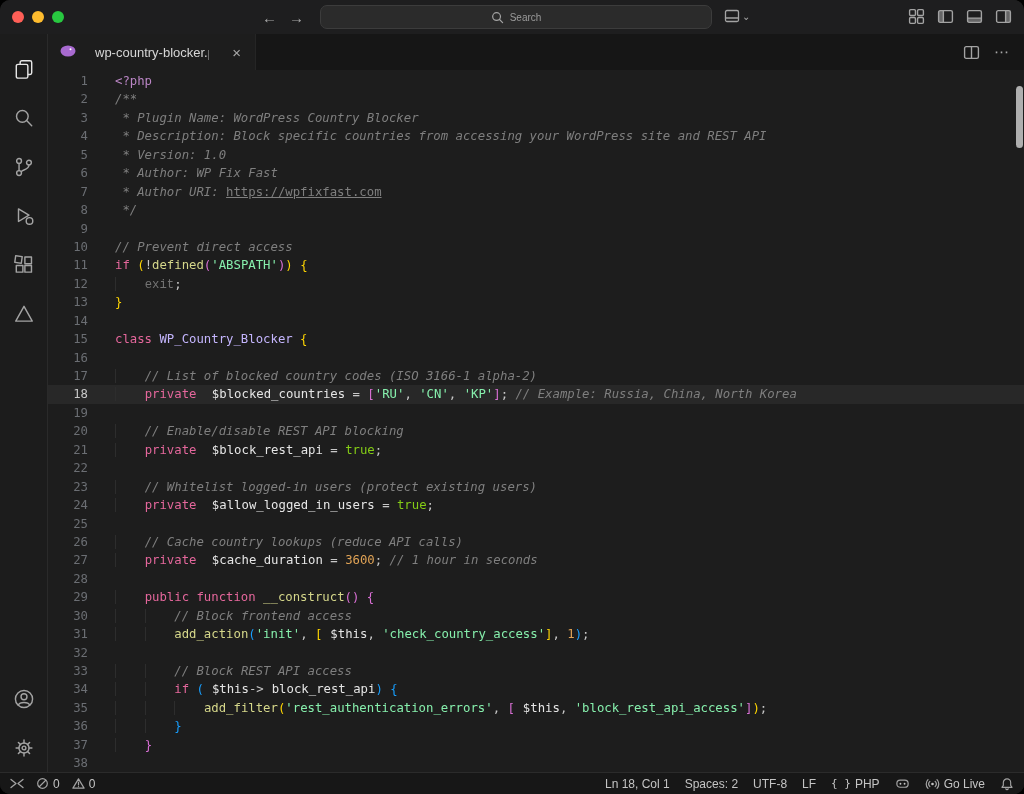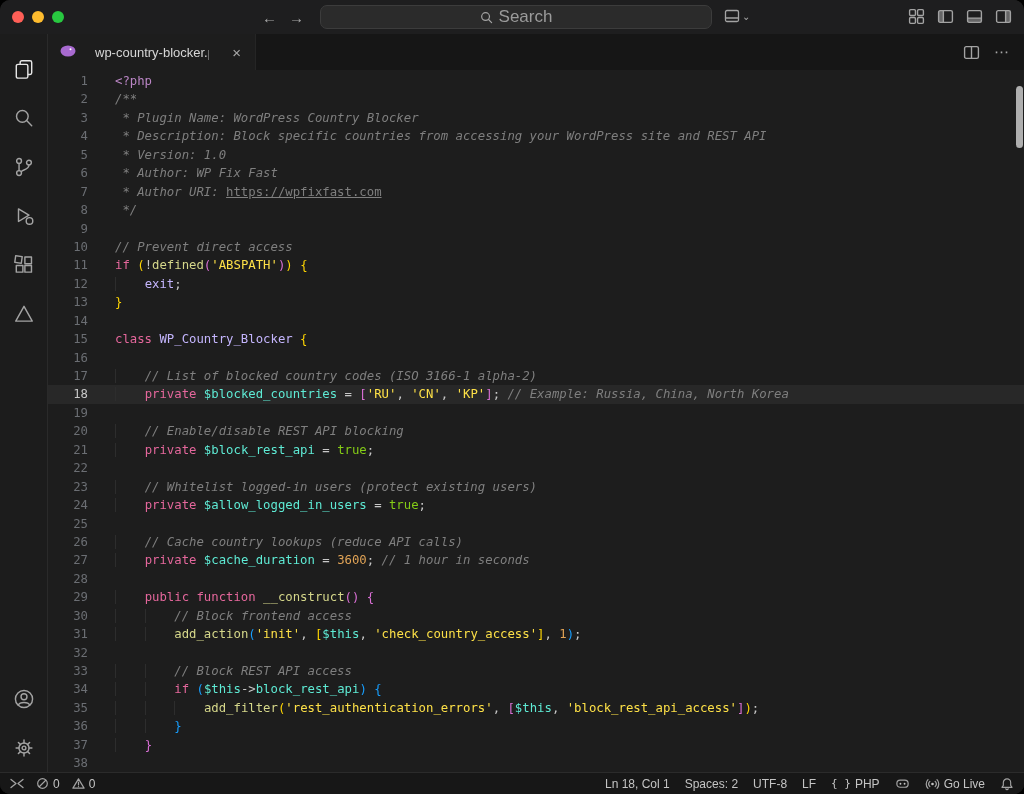--- a/index.html
+++ b/index.html
@@ -7,21 +7,21 @@
   body { font-family:"Liberation Sans", sans-serif; color:#cccccc; }
   .window { position:relative; width:1024px; height:794px; background:#1d1d1d; border-radius:10px; overflow:hidden; }
 
   
   .titlebar { position:absolute; top:0; left:0; right:0; height:34px; background:#1e1e1f; display:flex; align-items:center; }
   .traffic { position:absolute; left:12px; top:11px; display:flex; gap:8px; }
   .tl { width:12px; height:12px; border-radius:50%; }
   .tl.red{ background:#ff5f57; } .tl.yellow{ background:#febc2e; } .tl.green{ background:#28c840; }
   .nav-arrows { position:absolute; left:262px; top:0; height:34px; display:flex; align-items:center; gap:12px; font-size:15px; color:#a8a8a8; }
   .nav-arrows span { cursor:default; }
-  .command-center { position:absolute; left:320px; top:5px; width:392px; height:24px; background:#2b2b2b; border:1px solid #3c3c3c; border-radius:7px; display:flex; align-items:center; justify-content:center; gap:6px; color:#9b9b9b; font-size:17px; }
+  .command-center { position:absolute; left:320px; top:5px; width:392px; height:24px; background:#2b2b2b; border:1px solid #3c3c3c; border-radius:7px; display:flex; align-items:center; justify-content:center; gap:6px; color:#9b9b9b; font-size:10px; }
   .layout-dd { position:absolute; left:724px; top:8px; display:flex; align-items:center; gap:2px; color:#a8a8a8; }
   .tb-right { position:absolute; right:12px; top:8px; display:flex; gap:12px; align-items:center; }
   .icon-svg { display:block; }
   svg.stroke { fill:none; stroke:#a3a3a3; stroke-width:1.3; stroke-linecap:round; stroke-linejoin:round; }
   svg.stroke.bright { stroke:#e6e6e6; }
 
   
   .activitybar { position:absolute; left:0; top:34px; bottom:22px; width:48px; background:#1c1c1c; border-right:1px solid #2a2a2a; display:flex; flex-direction:column; align-items:center; padding-top:10px; }
   .ab-item { width:48px; height:49px; display:flex; align-items:center; justify-content:center; }
   .ab-spacer { margin-top:auto; }
@@ -37,24 +37,24 @@
   
   .editor { position:absolute; left:48px; top:70px; right:0; bottom:22px; background:#1d1d1d; overflow:hidden; padding-top:2px; }
   .code-line { display:flex; height:18.45px; line-height:18.45px; font-family:"DejaVu Sans Mono", monospace; font-size:12.3px; white-space:pre; }
   .code-line.current { background:#282828; }
   .ln { display:inline-block; width:40px; text-align:right; margin-right:27px; color:#6b6e73; flex-shrink:0; }
   .code-line.current .ln { color:#c8c8c8; }
   .code-text { white-space:pre; color:#c8c8c8; }
   .tk-ind { box-shadow:inset 1px 0 0 #2d2d2d; }
   .tk-tag { color:#bb86c6; }
   .tk-kw { color:#e5679c; }
-  .tk-kw2 { color:#c4b5fd; }
+  .tk-kw2 { color:#737373;font-family:Liberation Mono, monospace; }
   .tk-cls { color:#c4b5fd; }
-  .tk-var { color:#5eead4; }
-  .tk-str { color:#fde047; }
+  .tk-var { color:#e5e5e5;margin-left:8px; }
+  .tk-str { color:#86efac; }
   .tk-fn { color:#d5d78a; }
   .tk-num { color:#e0a356; }
   .tk-bool { color:#84cc16; }
   .tk-cmt { color:#7f7f7f; font-style:italic; }
   .tk-link { color:#7f7f7f; text-decoration:underline; }
   .tk-pun { color:#c8c8c8; }
   .tk-b1 { color:#ffd602; }
   .tk-b2 { color:#da70d6; }
   .tk-b3 { color:#179fff; }
   .scroll-thumb { position:absolute; top:16px; right:1px; width:7px; height:62px; background:#c9c9c9; opacity:.85; border-radius:4px; }

